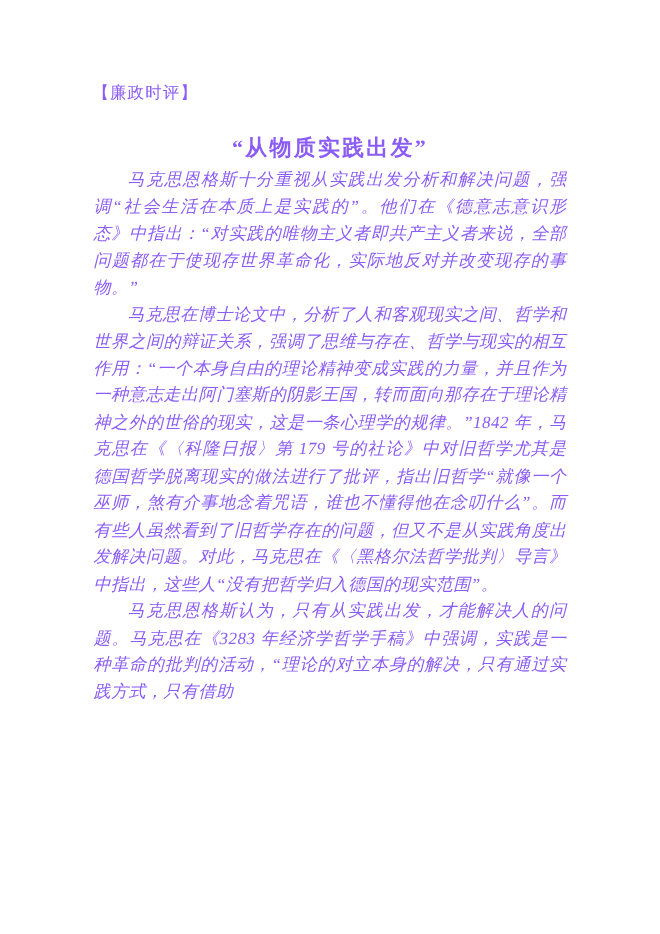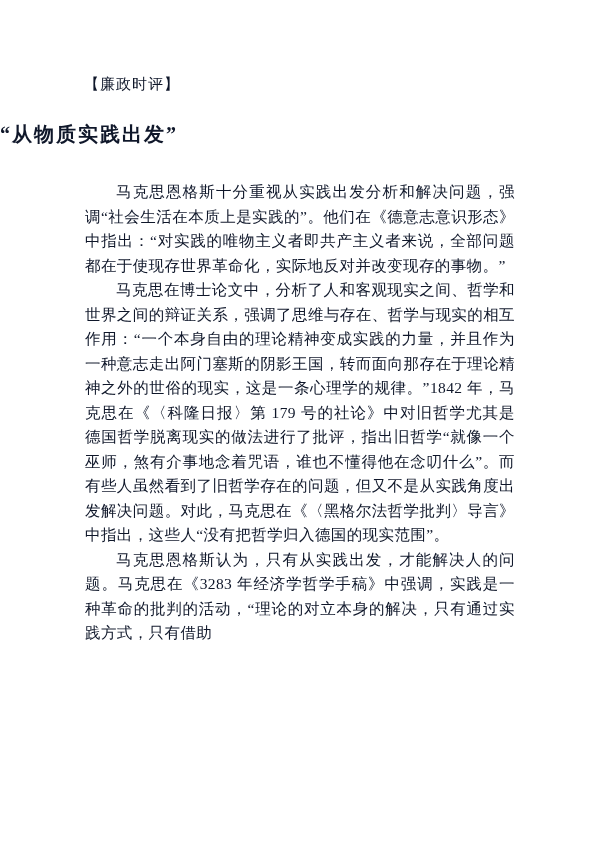--- a/index.html
+++ b/index.html
@@ -5,46 +5,48 @@
   html, body {
     margin: 0;
     padding: 0;
     background: #ffffff;
   }
   .page {
     position: relative;
     width: 600px;
     height: 666px;
     background: #ffffff;
-    color: #0f172a;
+    color: #8b5cf6;
     font-family: "Liberation Serif", "DejaVu Serif", serif;
     overflow: hidden;
   }
   .header-tag {
     position: absolute;
     left: 84px;
     top: 75px;
     font-size: 15px;
     letter-spacing: 1px;
     white-space: nowrap;
   }
   .doc-title {
     position: absolute;
     left: 0;
     top: 121px;
     width: 100%;
+    text-align: center;
     font-size: 20px;
     font-weight: bold;
     letter-spacing: 2px;
   }
   .content {
     position: absolute;
     left: 85px;
-    top: 180px;
+    top: 152px;
     width: 430px;
+    font-style: italic;
   }
   .content p {
     margin: 0;
     padding: 0;
     font-size: 15.5px;
     line-height: 24.5px;
     text-align: justify;
     text-justify: inter-ideograph;
     text-indent: 2em;
     letter-spacing: 0.4px;

